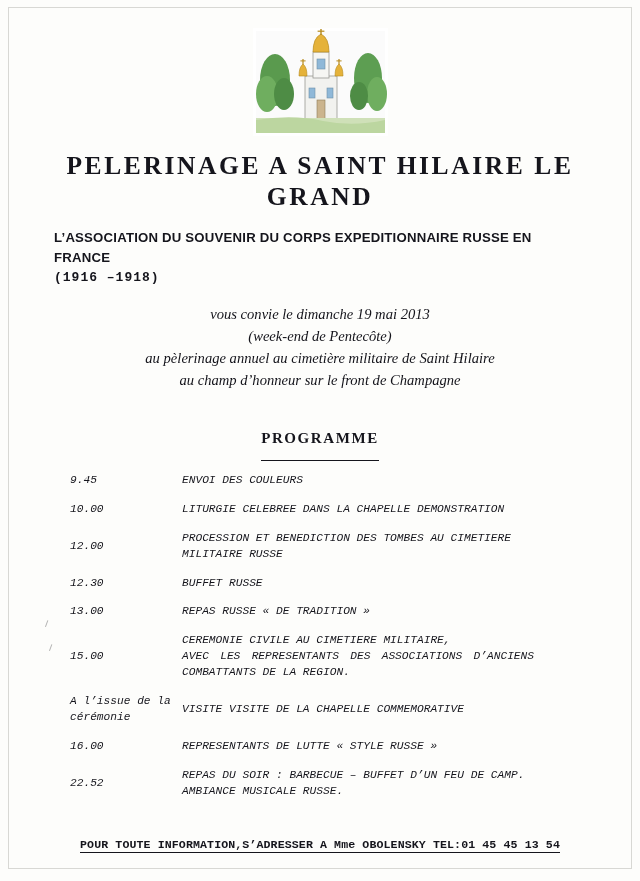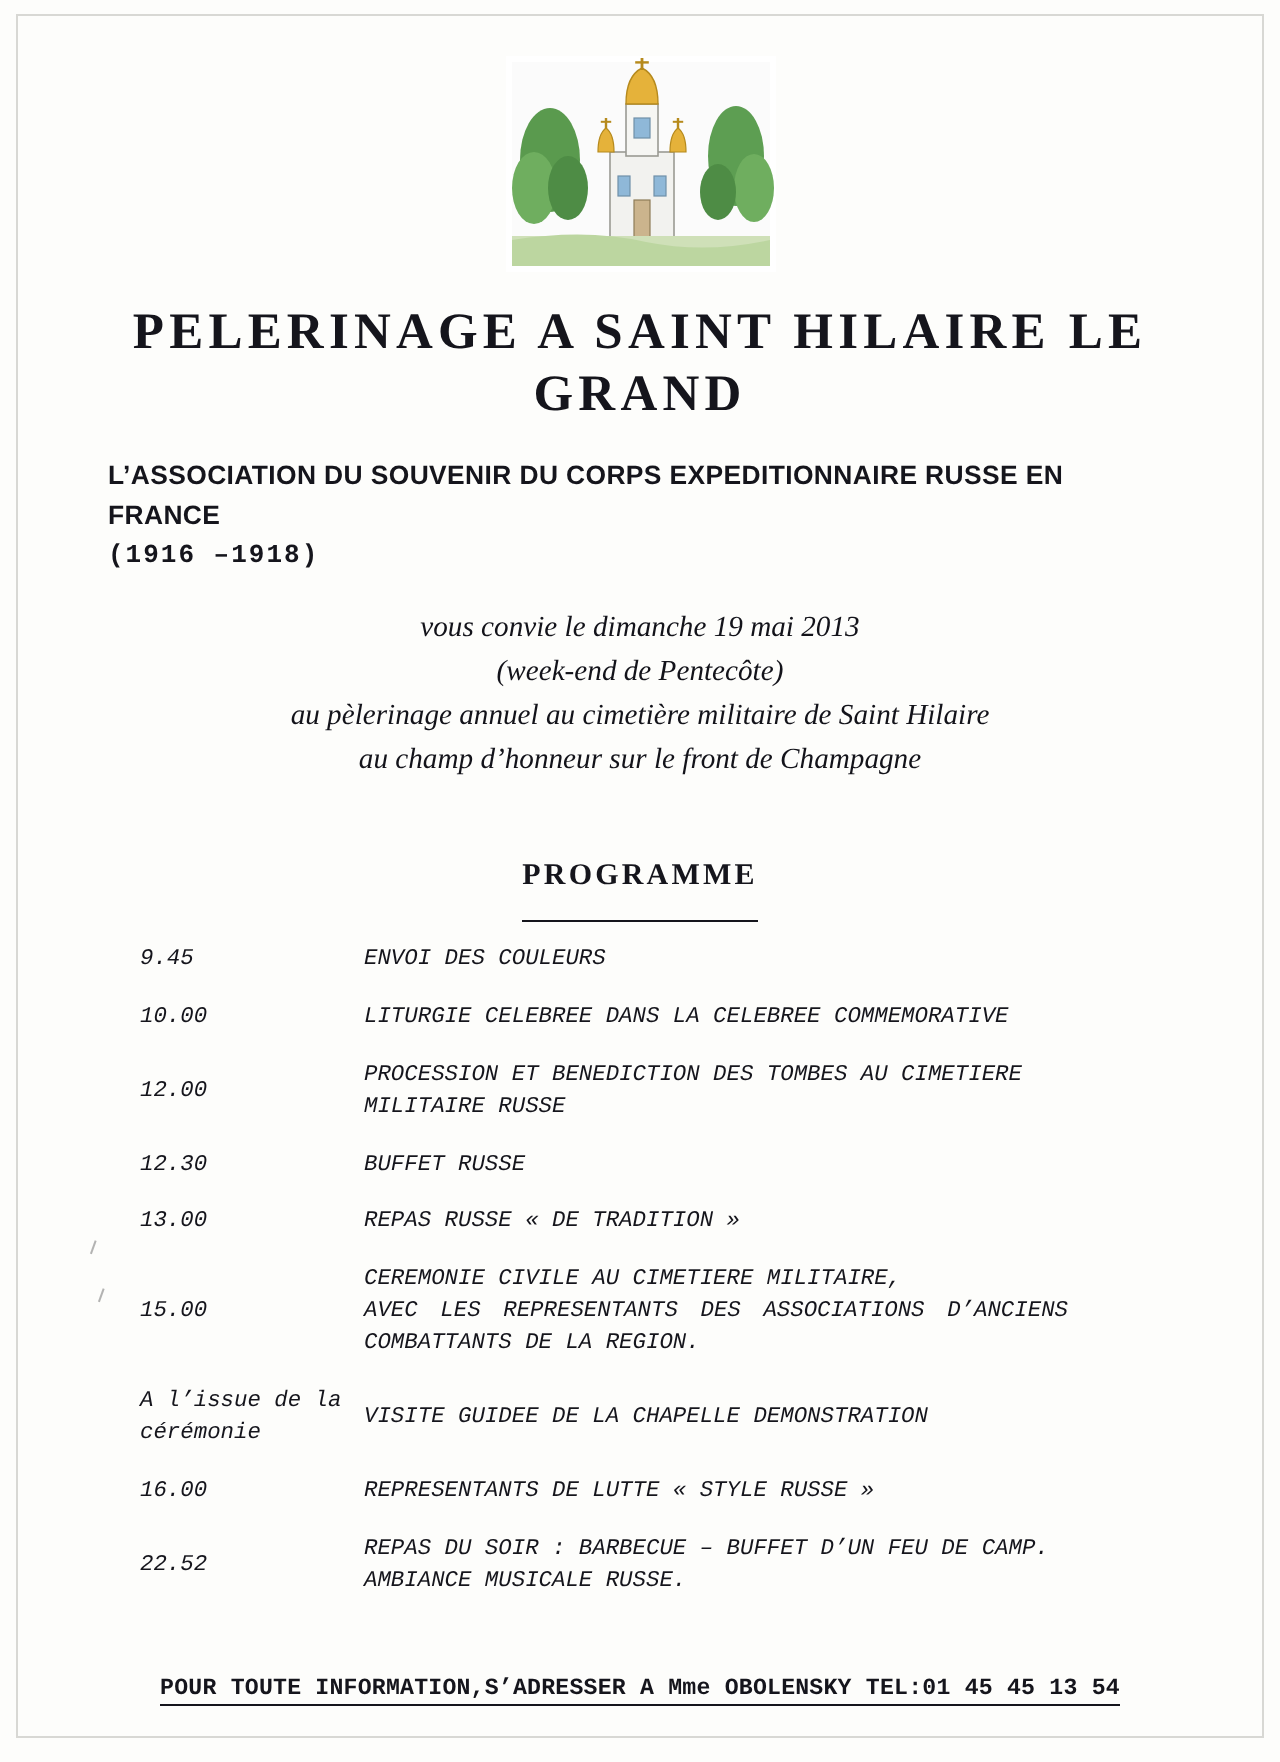--- a/index.html
+++ b/index.html
@@ -221,21 +221,21 @@
       <div class="row">
         <div class="time">9.45</div>
         <div class="desc">
           <span>ENVOI DES COULEURS</span>
         </div>
       </div>
 
       <div class="row">
         <div class="time">10.00</div>
         <div class="desc">
-          <span>LITURGIE CELEBREE DANS LA CELEBREE COMMEMORATIVE</span>
+          <span>LITURGIE CELEBREE DANS LA CHAPELLE DEMONSTRATION</span>
         </div>
       </div>
 
       <div class="row">
         <div class="time">12.00</div>
         <div class="desc">
           <span>PROCESSION ET BENEDICTION DES TOMBES AU CIMETIERE</span>
           <span class="l2">MILITAIRE RUSSE</span>
         </div>
       </div>
@@ -259,21 +259,21 @@
         <div class="desc">
           <span>CEREMONIE CIVILE AU CIMETIERE MILITAIRE,</span>
           <span class="l2">AVEC  LES  REPRESENTANTS  DES  ASSOCIATIONS  D’ANCIENS COMBATTANTS DE LA REGION.</span>
         </div>
       </div>
 
       <div class="row">
         <div class="time">A l’issue de la
 cérémonie</div>
         <div class="desc">
-          <span>VISITE GUIDEE DE LA CHAPELLE DEMONSTRATION</span>
+          <span>VISITE VISITE DE LA CHAPELLE COMMEMORATIVE</span>
         </div>
       </div>
 
       <div class="row">
         <div class="time">16.00</div>
         <div class="desc">
           <span>REPRESENTANTS DE LUTTE « STYLE RUSSE »</span>
         </div>
       </div>
 

